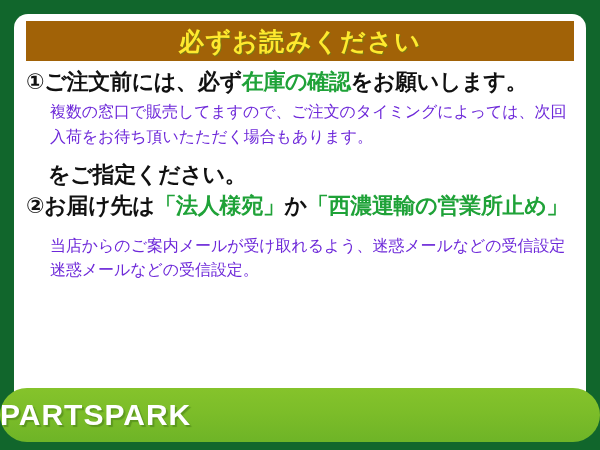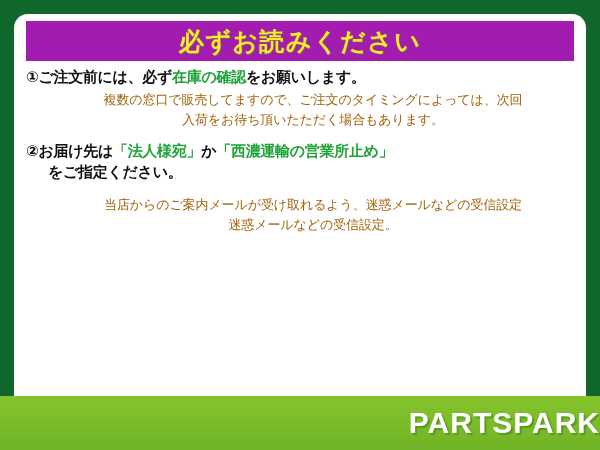--- a/index.html
+++ b/index.html
@@ -32,21 +32,21 @@
     box-sizing: border-box;
     overflow: hidden;
   }
   
   .title-bar {
     position: absolute;
     left: 12px;
     top: 7px;
     width: 548px;
     height: 40px;
-    background: #a21caf;
+    background: #a16207;
     display: flex;
     align-items: center;
     justify-content: center;
     font-family: Liberation Mono, monospace;
   }
   .title-text {
     color: #ffe92e;
     font-size: 25px;
     font-weight: bold;
     letter-spacing: 1.5px;
@@ -59,58 +59,58 @@
     top: 52px;
     width: 572px;
     padding: 0 10px 0 12px;
     box-sizing: border-box;
   }
   .item {
     margin-bottom: 3px;
   }
   .heading {
     color: #111111;
-    font-size: 15px;
+    font-size: 22px;
     font-weight: bold;
     line-height: 1.42;
     letter-spacing: -0.3px;
     white-space: nowrap;
   }
   .heading.l2 {
     padding-left: 22px;
   }
   .hl {
     color: #1fa238;
   }
   .body {
-    color: #a16207;
-    font-size: 13px;
+    color: #6d28d9;
+    font-size: 16px;
     line-height: 1.53;
     letter-spacing: -0.1px;
     padding-left: 24px;
     padding-top: 3px;
     white-space: nowrap;
-    text-align: center;
   }
   .body div {
     white-space: nowrap;
   }
   .spacer-1 { height: 7px; }
   .spacer-2 { height: 6px; }
   
   .brand-band {
     position: absolute;
     left: 0;
-    bottom: 0;
+    bottom: 8px;
     width: 600px;
     height: 54px;
     background: linear-gradient(to bottom, #85c32b 0%, #7cbd29 45%, #6eb427 100%);
     display: flex;
     align-items: center;
-    justify-content: flex-end;
+    justify-content: flex-start;
+    border-radius: 27px;
   }
   .brand-text {
     color: #ffffff;
     font-size: 30px;
     font-weight: bold;
     letter-spacing: 1px;
     text-shadow: 2px 2px 1px rgba(60,110,20,0.45);
   }
 </style>
 </head>
@@ -132,25 +132,25 @@
         </div>
         <div class="body">
           <div>複数の窓口で販売してますので、ご注文のタイミングによっては、次回</div>
           <div>入荷をお待ち頂いたただく場合もあります。</div>
         </div>
       </div>
 
       <div class="spacer-1"></div>
 
       <div class="item">
+        <div class="heading l2">
+          <span>をご指定ください。</span>
+        </div>
         <div class="heading">
           <span>②お届け先は</span><span class="hl">「法人様宛」</span><span>か</span><span class="hl">「西濃運輸の営業所止め」</span>
-        </div>
-        <div class="heading l2">
-          <span>をご指定ください。</span>
         </div>
       </div>
 
       <div class="spacer-2"></div>
 
       <div class="item">
         <div class="body">
           <div>当店からのご案内メールが受け取れるよう、迷惑メールなどの受信設定</div>
           <div>迷惑メールなどの受信設定。</div>
         </div>

